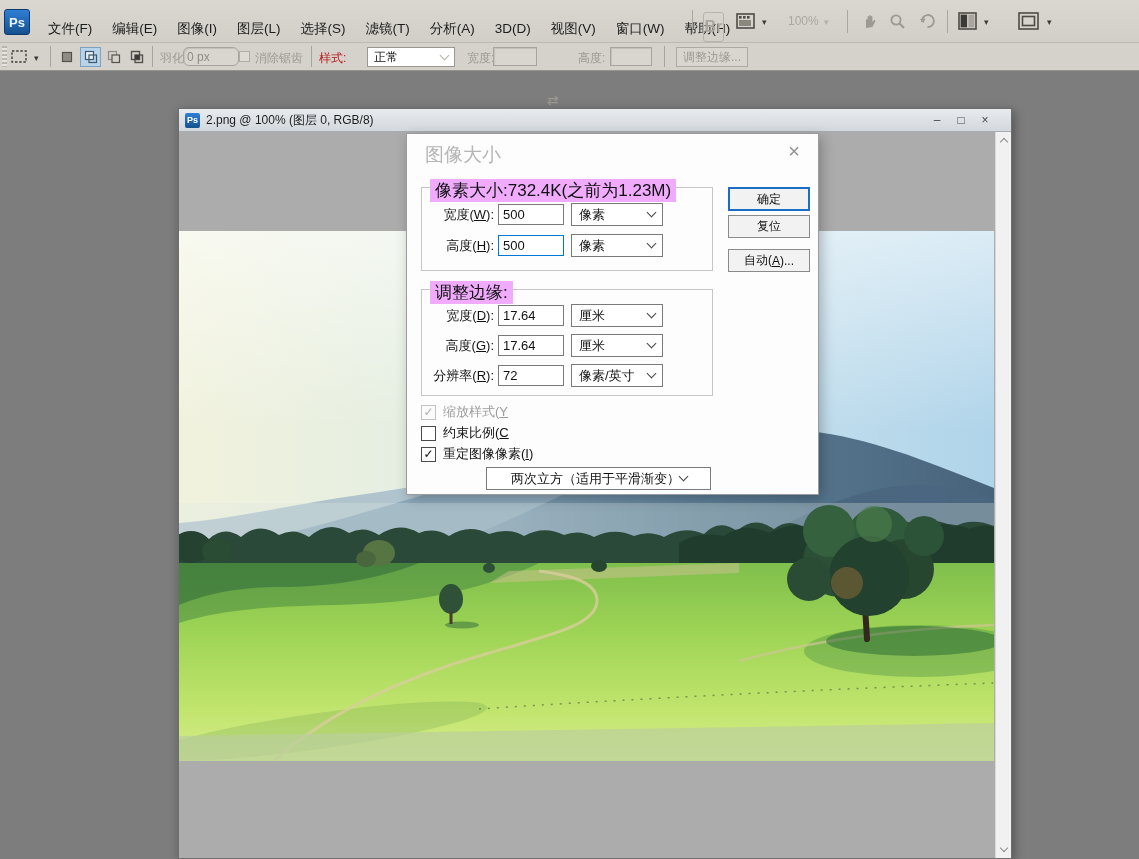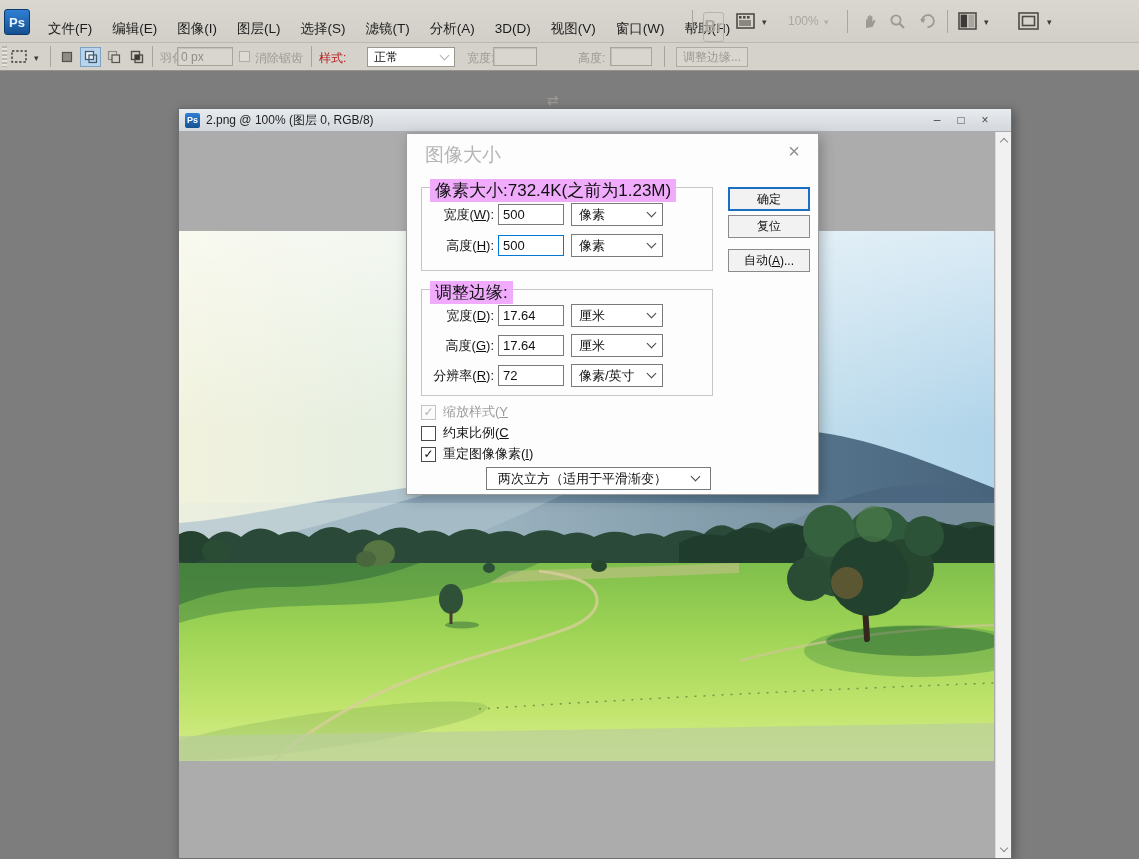--- a/index.html
+++ b/index.html
@@ -83,21 +83,21 @@
   .fsel { width:92px; height:23px; border:1px solid #7a7a7a; background:#fff; margin-left:7px;
     display:flex; align-items:center; justify-content:space-between; padding:0 7px; }
   .fsel .val { font-size:13px; color:#111; white-space:nowrap; }
   .ck-row { position:absolute; left:14px; display:flex; align-items:center; height:18px; }
   .ckb { width:15px; height:15px; border:1px solid #4a4a4a; background:#fff; margin-right:7px;
     display:flex; align-items:center; justify-content:center; font-size:12px; color:#111; flex:none; }
   .ckb.dis { border-color:#c3c3c3; background:#fbfbfb; color:#b3b3b3; }
   .ck-label { font-size:13px; color:#111; white-space:nowrap; }
   .ck-label.dis { color:#9b9b9b; }
   .resample { position:absolute; left:79px; top:333px; width:225px; height:23px; border:1px solid #7a7a7a;
-    background:#fff; display:flex; align-items:center; justify-content:space-between; padding:0 11px; }
+    background:#fff; display:flex; align-items:center; justify-content:space-between; padding:0 24px; }
   .resample .val { font-size:13px; color:#111; white-space:nowrap; }
   .dbtn { position:absolute; left:321px; width:82px; height:23px; background:#f2f2f2; border:1px solid #8a8a8a;
     font-size:12px; color:#111; display:flex; align-items:center; justify-content:center; white-space:nowrap; }
   .dbtn.default { border:2px solid #1a6fc4; height:24px; }
 </style>
 </head>
 <body>
 
 <div>
 
@@ -180,21 +180,21 @@
     </div>
     <div class="modeb" style="left:126px">
       <svg width="14" height="14" viewBox="0 0 14 14">
         <rect x="1.5" y="1.5" width="8" height="8" fill="none" stroke="#55524d" stroke-width="1.4"></rect>
         <rect x="5" y="5" width="7.5" height="7.5" fill="none" stroke="#55524d" stroke-width="1.4"></rect>
         <rect x="5" y="5" width="4.5" height="4.5" fill="#3c3a36"></rect>
       </svg>
     </div>
     <div class="osep" style="left:152px"></div>
     <span class="olabel" style="left:160px">羽化:</span>
-    <input class="oinput" style="left: 177px; width: 56px;" readonly="" value="0 px">
+    <input class="oinput" style="left: 183px; width: 56px; border-radius: 6px;" readonly="" value="0 px">
     <div class="aacheck"></div>
     <span class="olabel" style="left:255px">消除锯齿</span>
     <div class="osep" style="left:311px"></div>
     <span class="olabel on" style="left:319px">样式:</span>
     <div class="oselect">
       <span class="val">正常</span>
       <span class="chev dim"></span>
     </div>
     <span class="olabel" style="left:467px">宽度:</span>
     <input class="oinput" style="left: 493px; width: 44px;" readonly="" value="">

